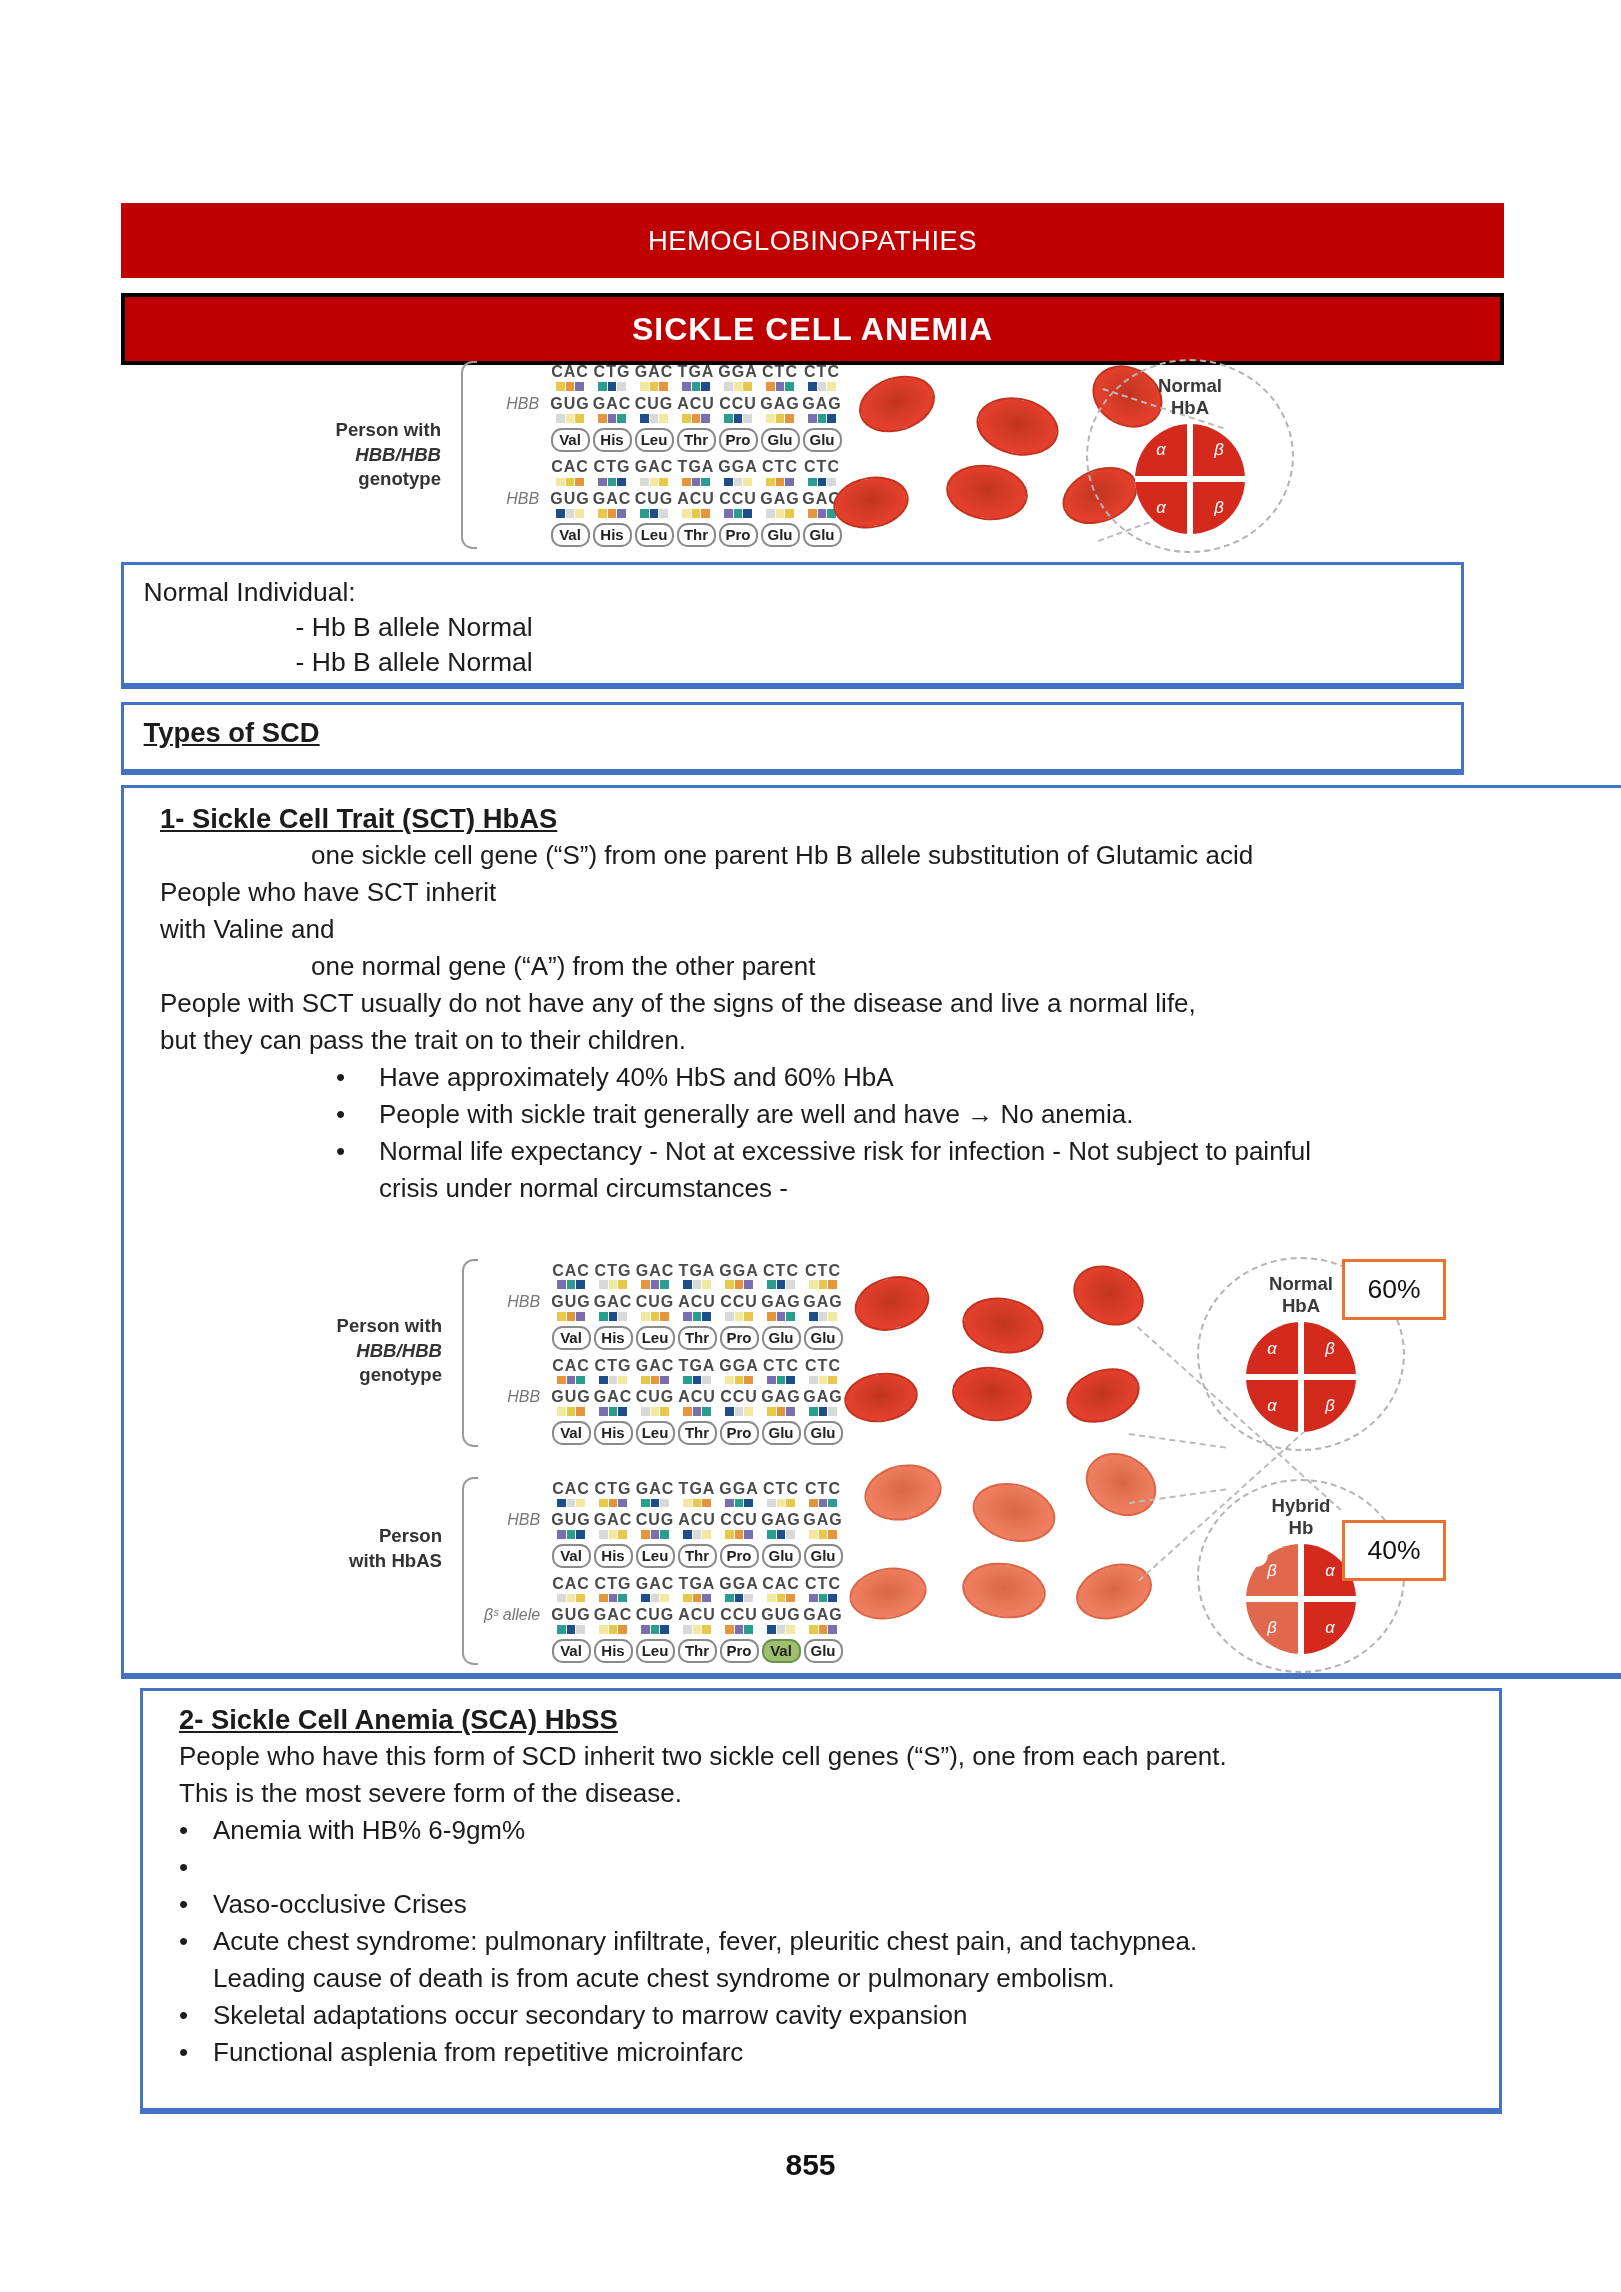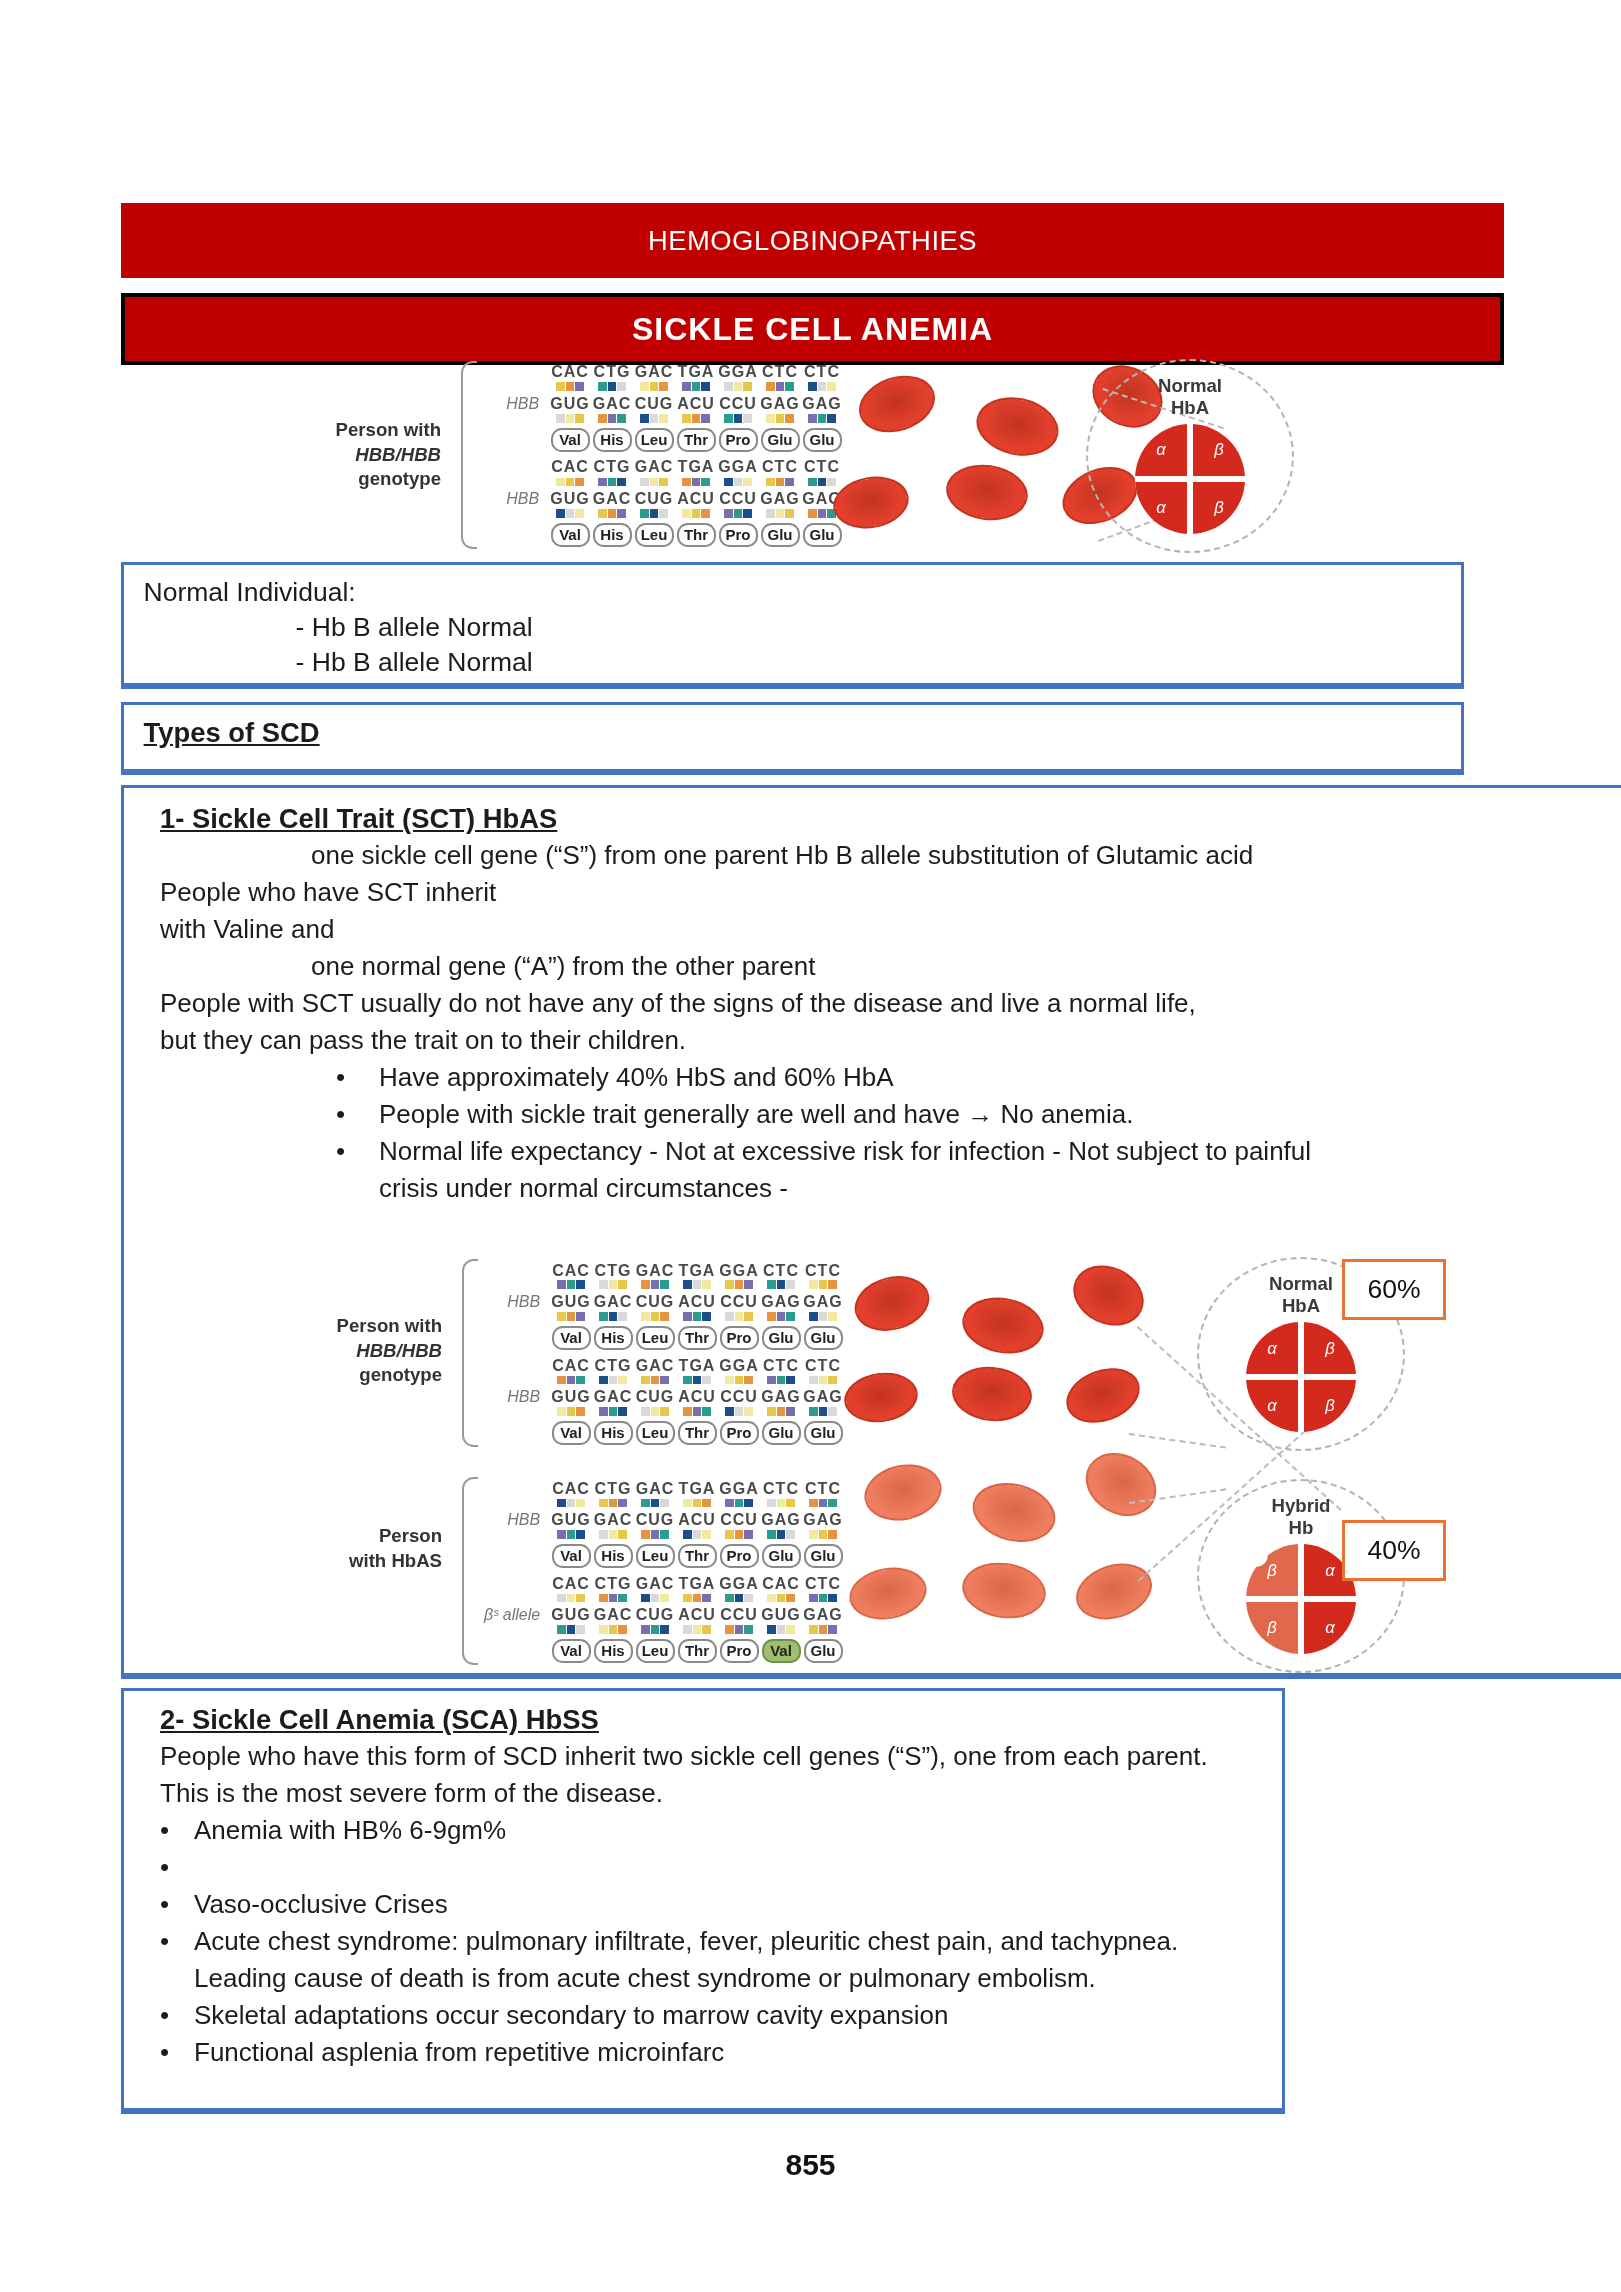--- a/index.html
+++ b/index.html
@@ -7,21 +7,21 @@
         font-family:"Liberation Sans",sans-serif;color:#1c1c1c;}
   .banner{position:absolute;left:121px;width:1383px;display:flex;align-items:center;
           justify-content:center;color:#fff;background:#C00000;box-sizing:border-box;}
   .banner.main{top:203px;height:75px;font-size:27.4px;letter-spacing:0.5px;}
   .banner.sub{top:293px;height:72px;font-size:32px;font-weight:bold;border:4.9px solid #000;letter-spacing:1px;}
   .bluebox{position:absolute;left:121px;border:3.9px solid #4472C4;border-bottom-width:6.9px;
            box-sizing:border-box;background:#fff;}
   .normalbox{top:562px;width:1343px;height:127px;padding:9.8px 19.6px;font-size:26.5px;line-height:35px;}
   .typesbox{top:702px;width:1343px;height:73px;padding:11.8px 19.6px;}
   .sctbox{top:785px;width:1550px;height:894px;padding:11.8px 23.5px 0 36px;font-size:26px;line-height:37px;}
-  .scabox{top:1688px;width:1164px;height:426px;padding:9.8px 23.5px 0 36px;font-size:26px;line-height:37px;}
+  .scabox{top:1688px;width:1362px;height:426px;padding:9.8px 23.5px 0 36px;font-size:26px;line-height:37px;margin-left:19px;}
   .heading{font-weight:bold;text-decoration:underline;font-size:27.4px;}
   .line{white-space:nowrap;}
   .line.tind{margin-left:151px;}
   .normalbox .line.ind1{margin-left:152px;}
   .bullet-row{display:flex;white-space:nowrap;}
   .sct-bullets .bullet-row{margin-left:176px;}
   .sct-bullets .dot{width:43px;flex:0 0 auto;}
   .sca-bullets .dot{width:34px;flex:0 0 auto;}
   .pagenum{position:absolute;top:2148px;left:0;width:1621px;text-align:center;
            font-weight:bold;font-size:30px;color:#111;}

